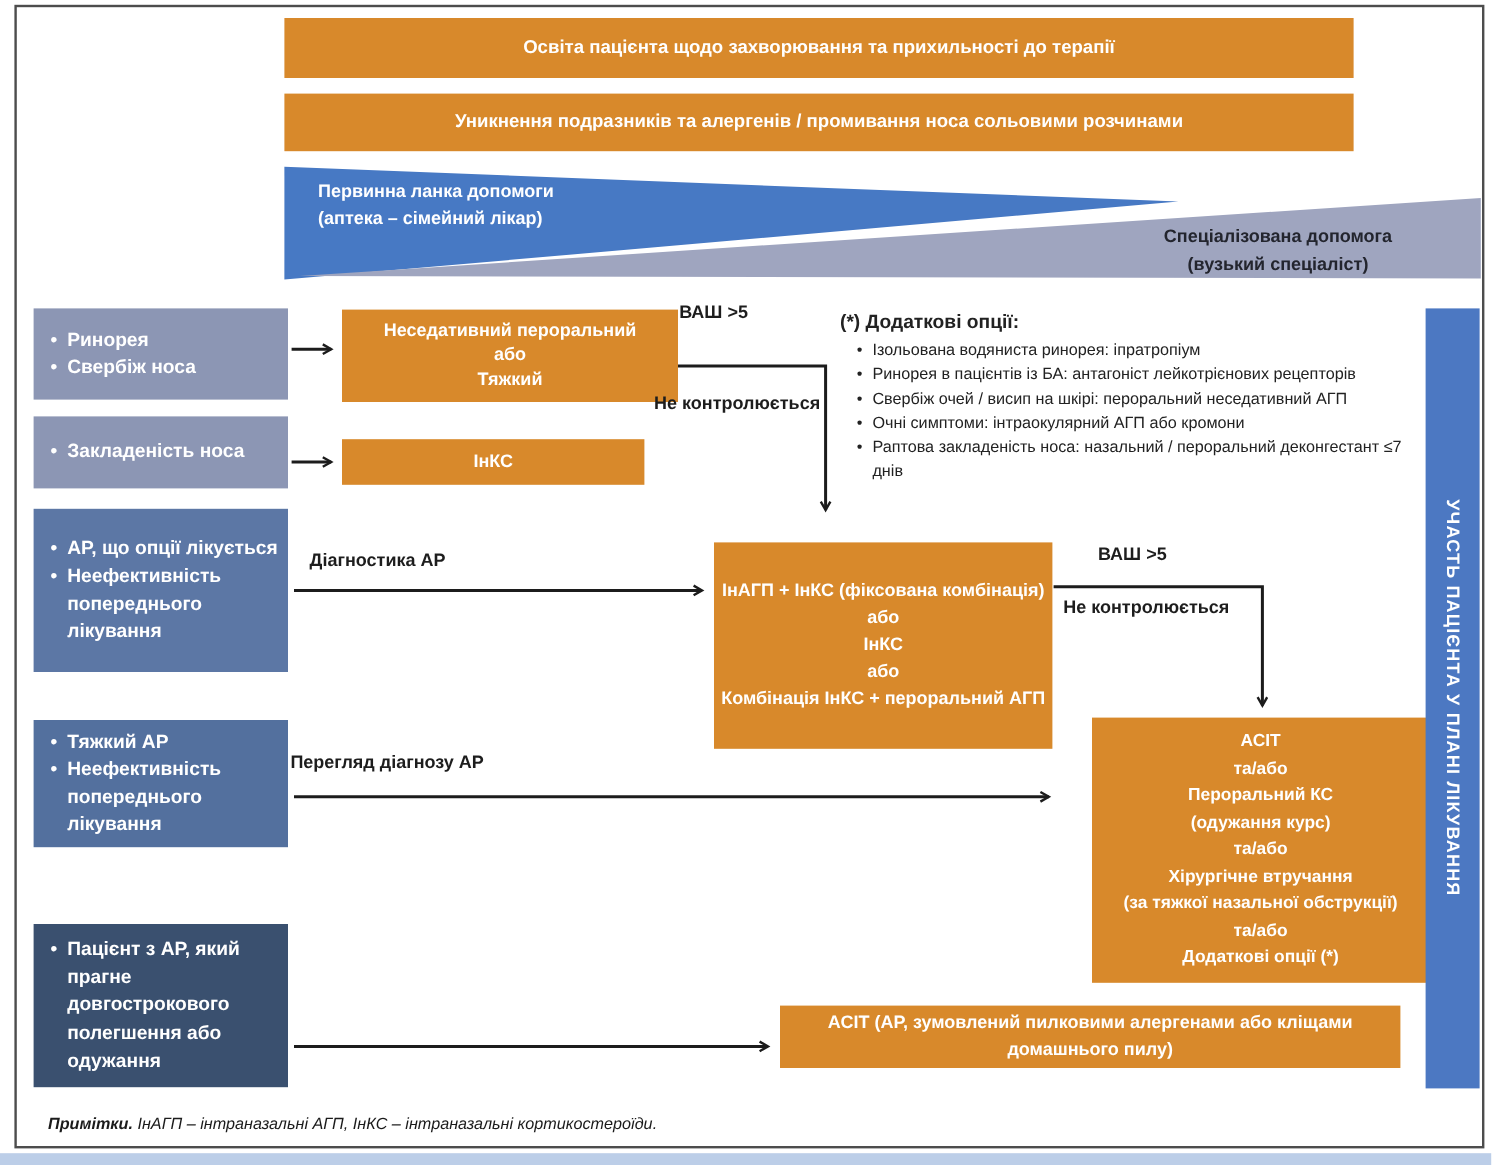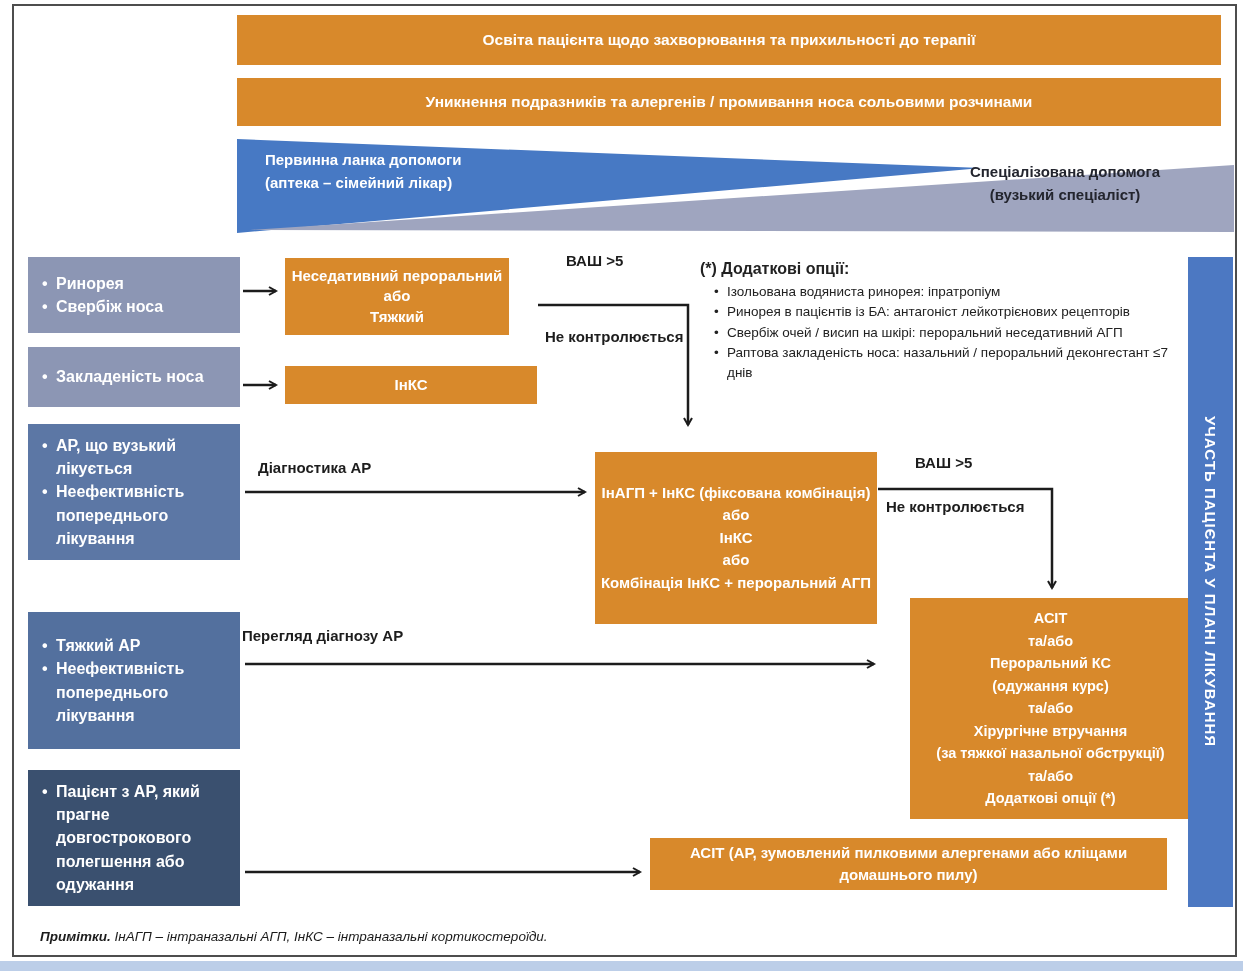--- a/index.html
+++ b/index.html
@@ -3,48 +3,48 @@
 <meta charset="utf-8">
 <style>
   * { margin:0; padding:0; box-sizing:border-box; }
   html,body { background:#ffffff; }
   body { font-family:"Liberation Sans", sans-serif; }
   .stage { position:relative; width:1243px; height:971px; background:#ffffff; overflow:hidden; }
   .frame { position:absolute; left:12px; top:4px; width:1225px; height:953px;
            border:2px solid #4d4d4d; background:#ffffff; }
   .bottom-strip { position:absolute; left:0; top:961px; width:1243px; height:10px; background:#bccee8; }
 
-  .banner { position:absolute; left:237px; width:984px; background:#d8892b; color:#ffffff;
+  .banner { position:absolute; left:237px; width:891px; background:#d8892b; color:#ffffff;
             display:flex; align-items:center; justify-content:center; text-align:center;
             font-weight:700; font-size:15.5px; }
   .banner1 { top:15px; height:50px; }
   .banner2 { top:78px; height:48px; }
 
   .svg-layer { position:absolute; left:0; top:0; width:1243px; height:971px; }
 
   .tri-label-primary { position:absolute; left:265px; top:148px; color:#ffffff; font-weight:700;
                        font-size:15px; line-height:1.55; }
-  .tri-label-specialized { position:absolute; left:930px; top:161px; width:270px; color:#23252e;
+  .tri-label-specialized { position:absolute; left:930px; top:187px; width:270px; color:#23252e;
                            font-weight:700; font-size:15px; line-height:1.5; text-align:center; }
 
   .pbox { position:absolute; left:28px; width:212px; color:#ffffff; font-weight:600; font-size:16px;
           display:flex; align-items:center; }
   .pbox ul { list-style:none; padding:10px 8px 10px 14px; }
   .pbox li { position:relative; padding-left:14px; line-height:1.45; }
   .pbox li::before { content:"\2022"; position:absolute; left:0; }
   .pbox1 { top:257px; height:76px; background:#8c96b4; }
   .pbox2 { top:347px; height:60px; background:#8c96b4; }
   .pbox3 { top:424px; height:136px; background:#5c77a5; }
-  .pbox4 { top:600px; height:137px; background:#53709e;margin-top:12px; }
+  .pbox4 { top:600px; height:106px; background:#53709e; }
   .pbox5 { top:770px; height:136px; background:#3a506f; }
 
   .obox { position:absolute; background:#d8892b; color:#ffffff; font-weight:600; font-size:15px;
           display:flex; flex-direction:column; align-items:center; justify-content:center;
           text-align:center; line-height:1.35; }
-  .obox-first  { left:285px; top:258px; width:224px; height:77px; }
+  .obox-first  { left:285px; top:258px; width:280px; height:77px; }
   .obox-incs   { left:285px; top:366px; width:252px; height:38px; }
   .obox-combo  { left:595px; top:452px; width:282px; height:172px; line-height:1.5; }
   .obox-asit-combo { left:910px; top:598px; width:281px; height:221px; font-size:14.5px; line-height:1.55; }
   .obox-asit   { left:650px; top:838px; width:517px; height:52px; padding:0 38px; line-height:1.45; }
 
   .flabel { position:absolute; color:#1d1d1d; font-weight:700; font-size:15px; white-space:nowrap; }
   .lab-vas1 { left:566px; top:252px; }
   .lab-nc1  { left:545px; top:328px; }
   .lab-diag { left:258px; top:459px; }
   .lab-vas2 { left:915px; top:454px; }
@@ -112,21 +112,21 @@
       <li>Свербіж носа</li>
     </ul>
   </div>
   <div class="pbox pbox2">
     <ul>
       <li>Закладеність носа</li>
     </ul>
   </div>
   <div class="pbox pbox3">
     <ul>
-      <li>АР, що вузький лікується</li>
+      <li>АР, що опції лікується</li>
       <li>Неефективність попереднього лікування</li>
     </ul>
   </div>
   <div class="pbox pbox4">
     <ul>
       <li>Тяжкий АР</li>
       <li>Неефективність попереднього лікування</li>
     </ul>
   </div>
   <div class="pbox pbox5">
@@ -171,20 +171,21 @@
   <div class="flabel lab-vas2">ВАШ &gt;5</div>
   <div class="flabel lab-nc2">Не контролюється</div>
   <div class="flabel lab-rediag">Перегляд діагнозу АР</div>
 
   <div class="addopts">
     <div class="ao-title">(*) Додаткові опції:</div>
     <ul>
       <li>Ізольована водяниста ринорея: іпратропіум</li>
       <li>Ринорея в пацієнтів із БА: антагоніст лейкотрієнових рецепторів</li>
       <li>Свербіж очей / висип на шкірі: пероральний неседативний АГП</li>
+      <li>Очні симптоми: інтраокулярний АГП або кромони</li>
       <li>Раптова закладеність носа: назальний / пероральний деконгестант ≤7 днів</li>
     </ul>
   </div>
 
   <div class="side-bar">
     <span>УЧАСТЬ ПАЦІЄНТА У ПЛАНІ ЛІКУВАННЯ</span>
   </div>
 
   <div class="notes">
     <span class="n-label">Примітки.</span><span class="n-text"> ІнАГП – інтраназальні АГП, ІнКС – інтраназальні кортикостероїди.</span>

